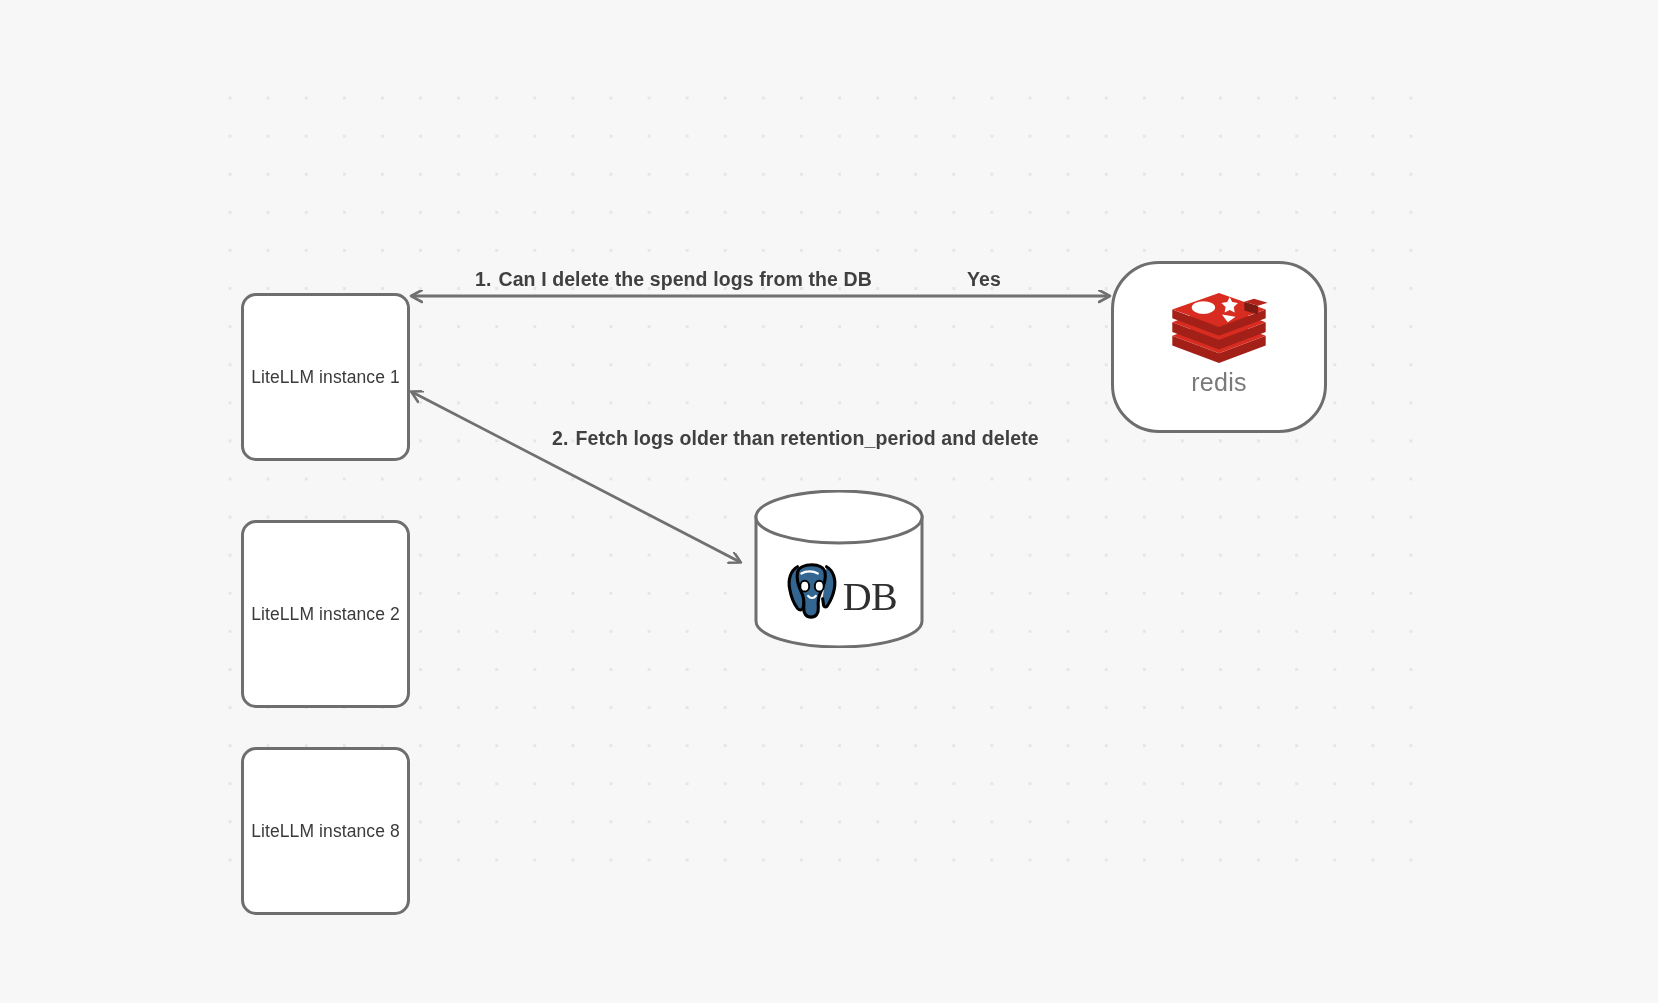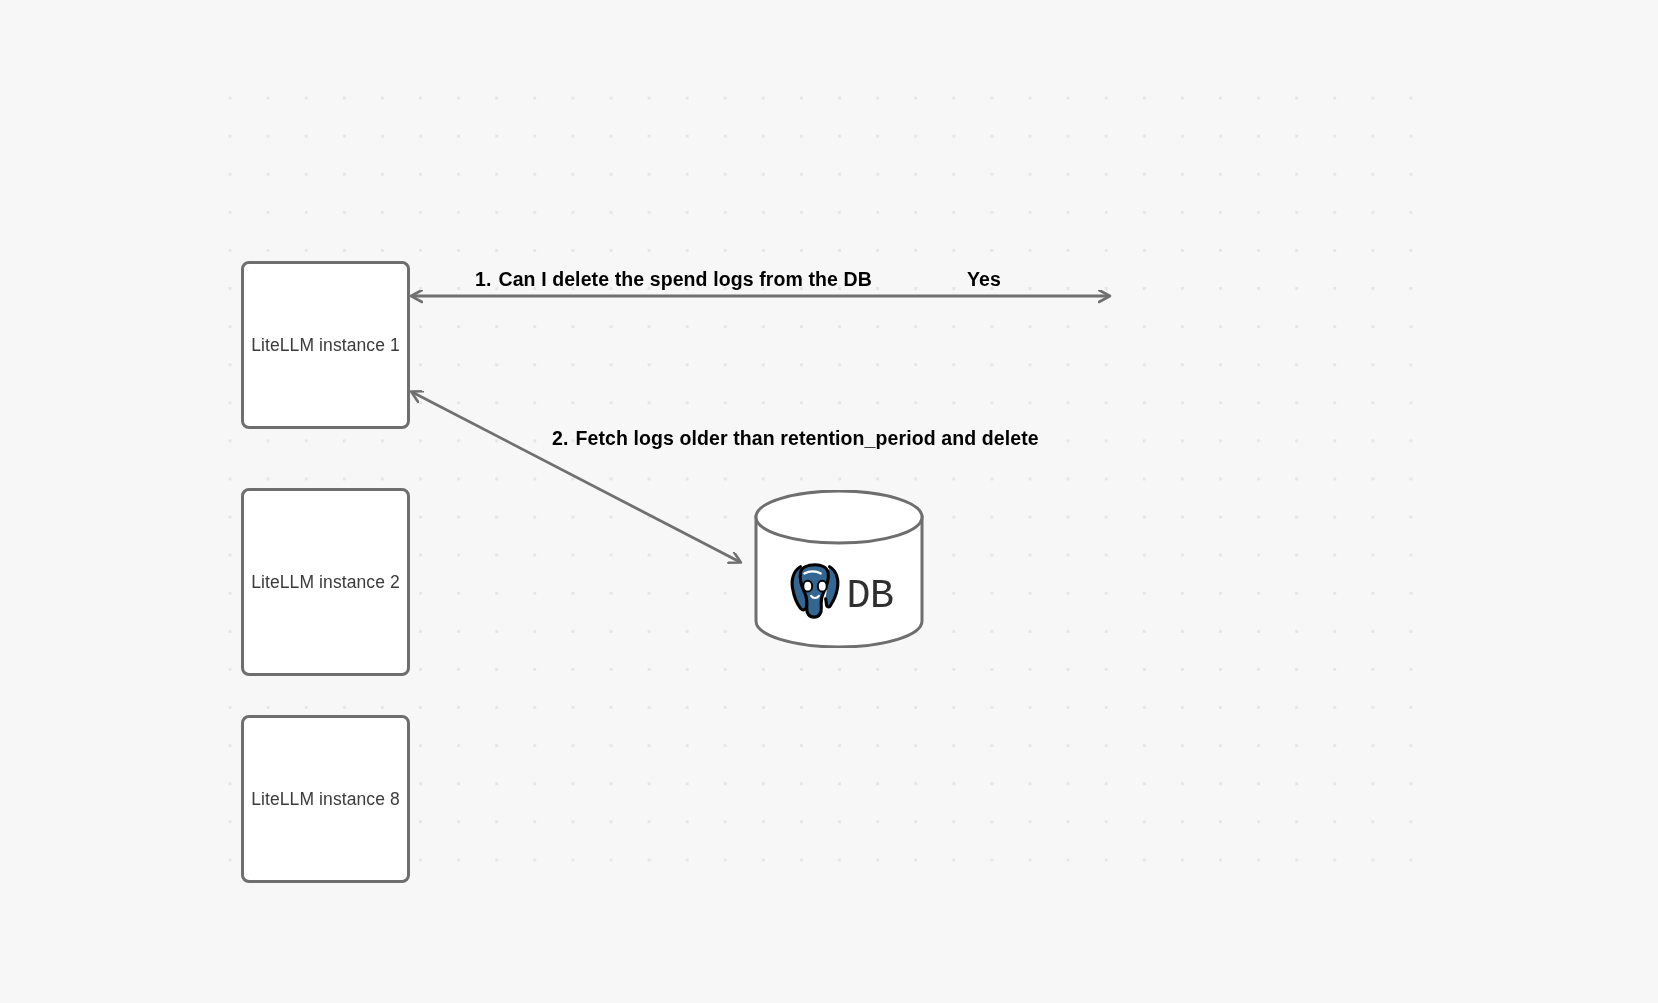--- a/index.html
+++ b/index.html
@@ -48,21 +48,22 @@
   .node {
     position: absolute;
     background: #ffffff;
     border: 3px solid #6e6e6e;
     box-sizing: border-box;
     display: flex;
     align-items: center;
     justify-content: center;
   }
   .node-box {
-    border-radius: 8px;
+    border-radius: 15px;
+    margin-top: 32px;
   }
   .node-label {
     font-size: 17.5px;
     color: #3b3b3b;
     font-family: "Liberation Sans", sans-serif;
     letter-spacing: 0.1px;
     white-space: nowrap;
   }
 
   #node-litellm-1 { left: 241px; top: 261px; width: 169px; height: 168px; }
@@ -109,31 +110,31 @@
     width: 172px;
     height: 92px;
     display: flex;
     align-items: center;
     justify-content: center;
     gap: 0px;
   }
   .db-text {
     font-size: 40px;
     color: #2f2f2f;
-    font-family: Liberation Mono, monospace;
+    font-family: Liberation Serif, serif;
     letter-spacing: -0.5px;
     margin-top: 13px;
   }
 
   
   .edge-label {
     position: absolute;
     font-family: "Liberation Sans", sans-serif;
     font-weight: bold;
-    color: #000000;
+    color: #404040;
     white-space: nowrap;
     font-size: 19.5px;
     letter-spacing: 0.1px;
   }
   #label-step-1 { left: 475px; top: 268px; }
   #label-yes     { left: 967px; top: 268px; text-align: right; }
   #label-step-2 { left: 552px; top: 427px; }
   .step-num { margin-right: 7px; }
 </style>
 </head>
@@ -167,20 +168,44 @@
   </div>
 
   <div class="node node-box" id="node-litellm-2">
     <span class="node-label">LiteLLM instance 2</span>
   </div>
 
   <div class="node node-box" id="node-litellm-3">
     <span class="node-label">LiteLLM instance 8</span>
   </div>
 
+  <div class="node" id="node-redis">
+    <div class="redis-logo-wrap">
+      <svg width="104" height="72" viewBox="0 0 104 74" xmlns="http://www.w3.org/2000/svg">
+
+        <path d="M52 72 L4 54 L4 44 L52 62 L100 44 L100 54 Z" fill="#a32018"></path>
+        <path d="M4 44 L52 26 L100 44 L52 62 Z" fill="#d82c20"></path>
+
+        <path d="M52 58 L4 40 L4 30 L52 48 L100 30 L100 40 Z" fill="#a32018"></path>
+        <path d="M4 30 L52 12 L100 30 L52 48 Z" fill="#d82c20"></path>
+
+        <path d="M52 44 L4 26 L4 17 L52 35 L100 17 L100 26 Z" fill="#a32018"></path>
+        <path d="M4 17 L52 0 L100 17 L52 34 Z" fill="#d82c20"></path>
+
+        <ellipse cx="36" cy="15" rx="12" ry="6.5" fill="#ffffff"></ellipse>
+        <path d="M63 4 l2.6 5.3 5.9 0.9 -4.3 4.1 1 5.8 -5.2 -2.7 -5.2 2.7 1 -5.8 -4.3 -4.1 5.9 -0.9 Z" fill="#ffffff"></path>
+        <path d="M55 22 l14 2.5 -8 5.5 Z" fill="#ffffff"></path>
+        <path d="M78 9 L92 13 L92 22 L78 18 Z" fill="#7c1b14"></path>
+        <path d="M78 9 L88 6 L102 10 L92 13 Z" fill="#b5241a"></path>
+      </svg>
+      <svg width="104" height="36" viewBox="0 0 208 56" xmlns="http://www.w3.org/2000/svg">
+        <text x="104" y="43" text-anchor="middle" font-family="Liberation Sans, sans-serif" font-size="50" fill="#7a7a7a" letter-spacing="0.5">redis</text>
+      </svg>
+    </div>
+  </div>
 
   <div id="node-db">
     <svg class="cyl" viewBox="0 0 172 158" xmlns="http://www.w3.org/2000/svg">
       <path d="M3 27 L3 131 A 83 26 0 0 0 169 131 L169 27 Z" fill="#ffffff" stroke="#6e6e6e" stroke-width="3"></path>
       <ellipse cx="86" cy="27" rx="83" ry="26" fill="#ffffff" stroke="#6e6e6e" stroke-width="3"></ellipse>
     </svg>
     <div class="db-content">
       <svg width="62" height="62" viewBox="0 0 64 64" xmlns="http://www.w3.org/2000/svg">
         <g stroke="#000000" stroke-width="3.2" stroke-linejoin="round" stroke-linecap="round" fill="#336791">
           <path d="M47 8 C 54 12 57 21 55 31 C 53.5 39 50 45 48 48 C 47 50 45 50 44 48 L 43 41"></path>

